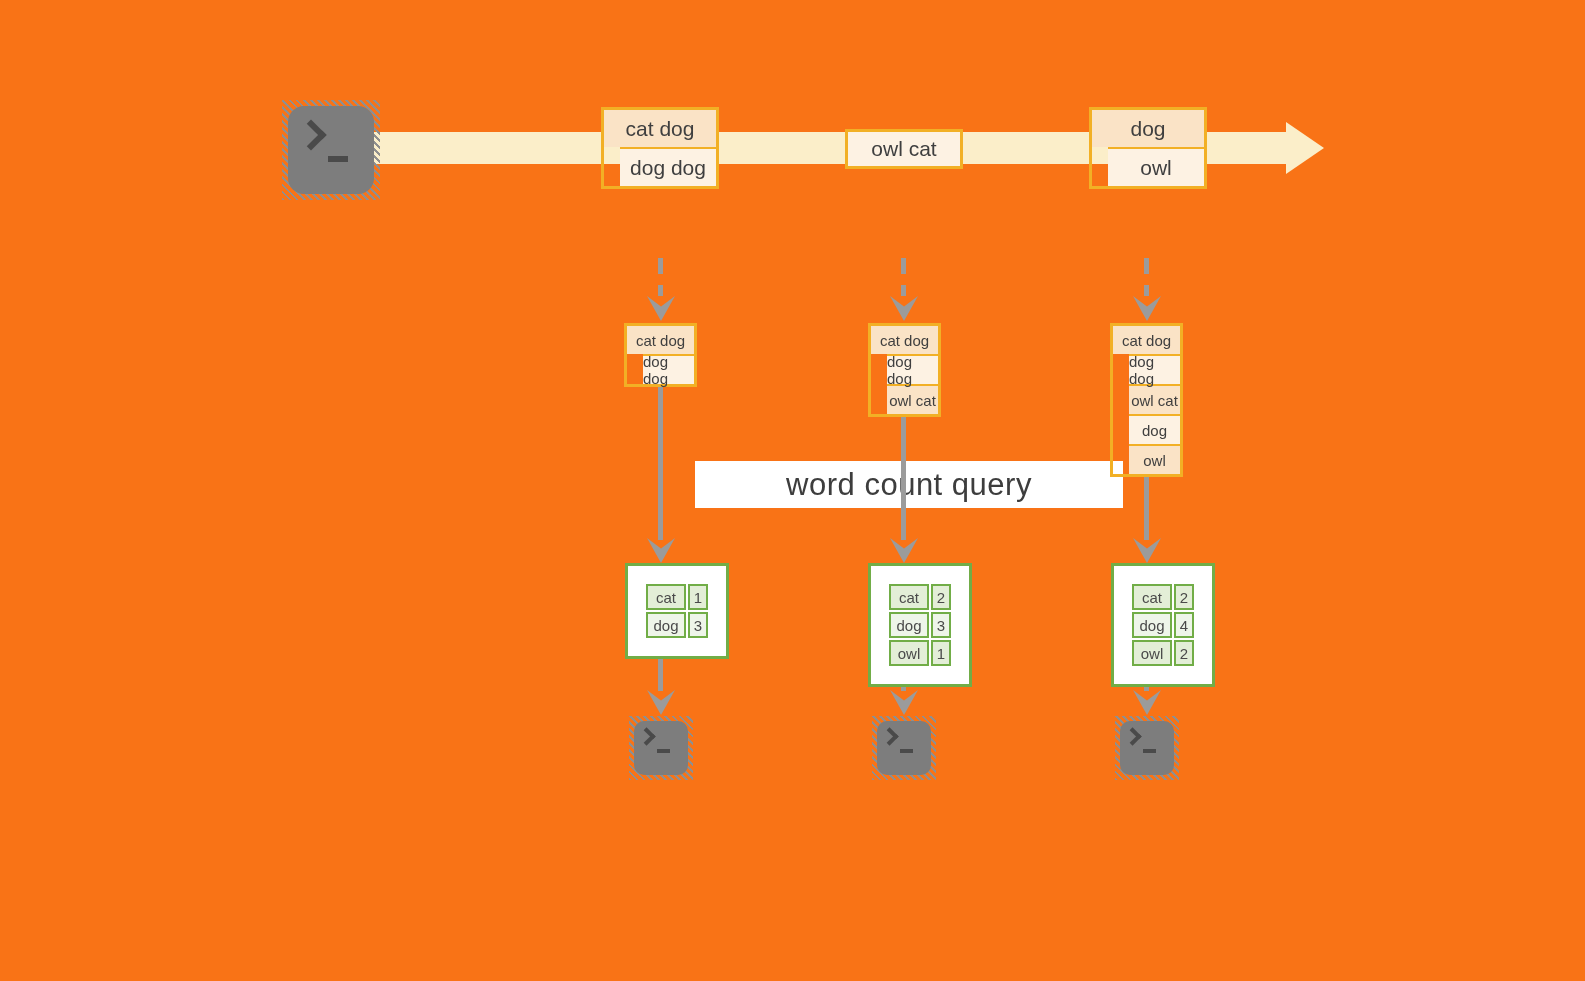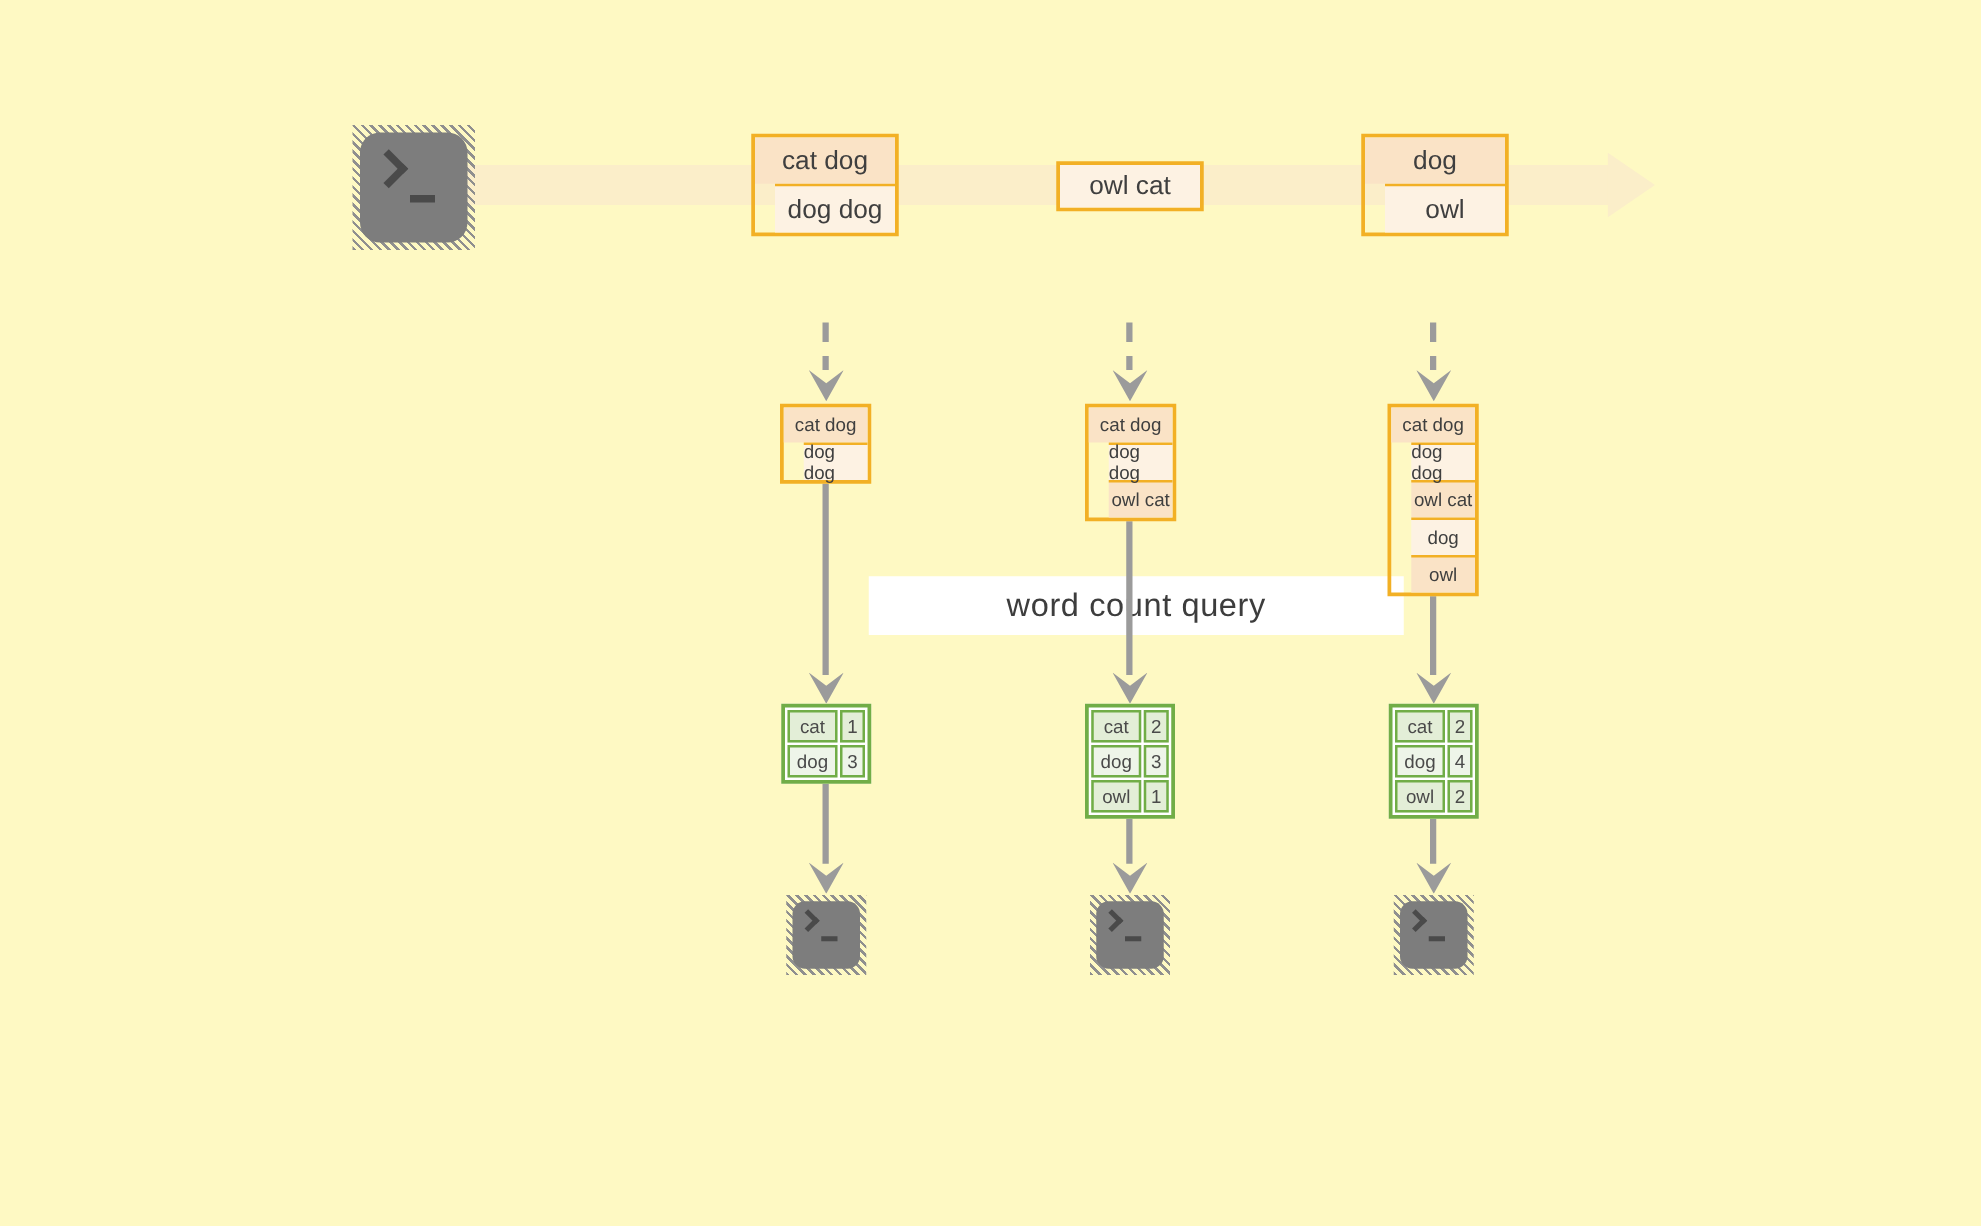--- a/index.html
+++ b/index.html
@@ -1,17 +1,17 @@
 <!DOCTYPE html>
 <html><head>
 <meta charset="utf-8">
 <style>
   html,body{margin:0;padding:0;background:#000;}
   #canvas{
-    position:relative;width:1585px;height:981px;background:#fef9c3;overflow:hidden;
+    position:relative;width:1585px;height:981px;background:#f97316;overflow:hidden;
     font-family:"Liberation Sans","DejaVu Sans",sans-serif;
   }
   .abs{position:absolute;}
 
   
   .stream-shaft{left:373px;top:132px;width:915px;height:32px;background:#fbeec9;z-index:1;}
   .stream-head{left:1286px;top:122px;width:38px;height:52px;background:#fbeec9;z-index:1;
     clip-path:polygon(0 0,100% 50%,0 100%);}
 
   
@@ -31,24 +31,24 @@
   
   .vdash{width:5px;height:38px;top:258px;z-index:2;
     background:repeating-linear-gradient(to bottom,#9b9b9b 0 16px,transparent 16px 27px);}
   .vline{width:5px;background:#9b9b9b;z-index:2;}
   .ahead{width:28px;height:25px;background:#9b9b9b;z-index:2;
     clip-path:polygon(0 0,50% 42%,100% 0,50% 100%);}
 
   
   .banner{left:695px;top:461px;width:428px;height:47px;background:#ffffff;z-index:1;
     display:flex;align-items:center;justify-content:center;
-    font-size:26px;font-weight:300;color:#3d3d3d;letter-spacing:.5px;}
+    font-size:31px;font-weight:300;color:#3d3d3d;letter-spacing:.5px;}
 
   
-  .rtable{border:3px solid #71ad47;background:#ffffff;padding:2px;z-index:3;top:563px;
+  .rtable{border:3px solid #71ad47;background:#ffffff;padding:18px;z-index:3;top:563px;
     display:grid;grid-template-columns:40px 20px;gap:2px;box-sizing:content-box;}
   .rtable .cell{height:26px;border:2px solid #71ad47;box-sizing:border-box;
     display:flex;align-items:center;justify-content:center;font-size:15px;color:#4a4a4a;}
   .rtable .r-dark{background:#e3eed7;}
   .rtable .r-light{background:#eef5e9;}
 
   
   .term{z-index:2;background:repeating-linear-gradient(45deg,#8f8f8f 0 2px,transparent 2px 5px);}
   .term .screen{position:absolute;background:#7d7d7d;}
   .term.big{left:282px;top:100px;width:98px;height:100px;}

